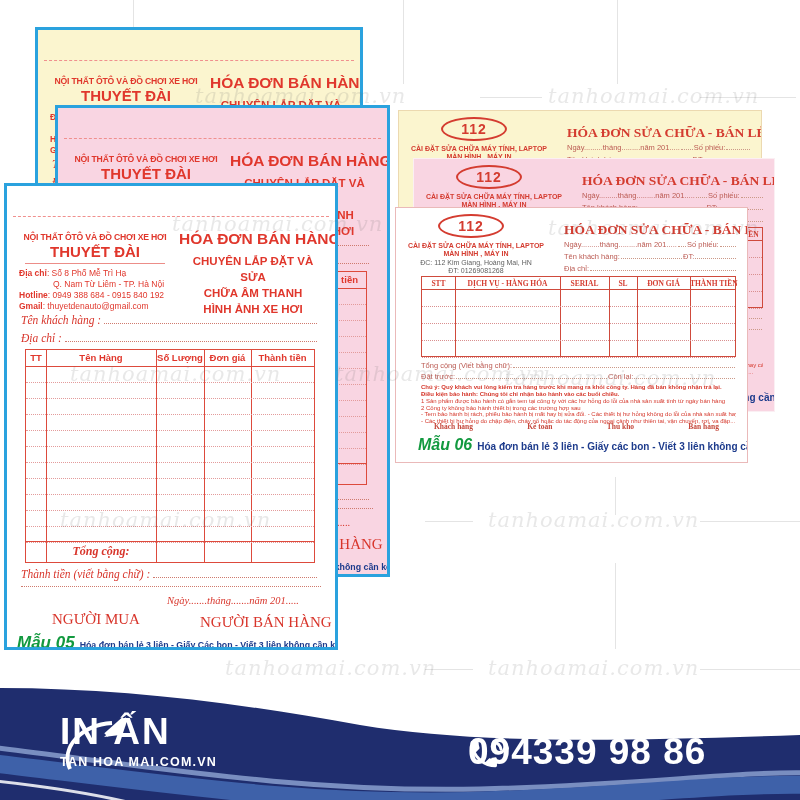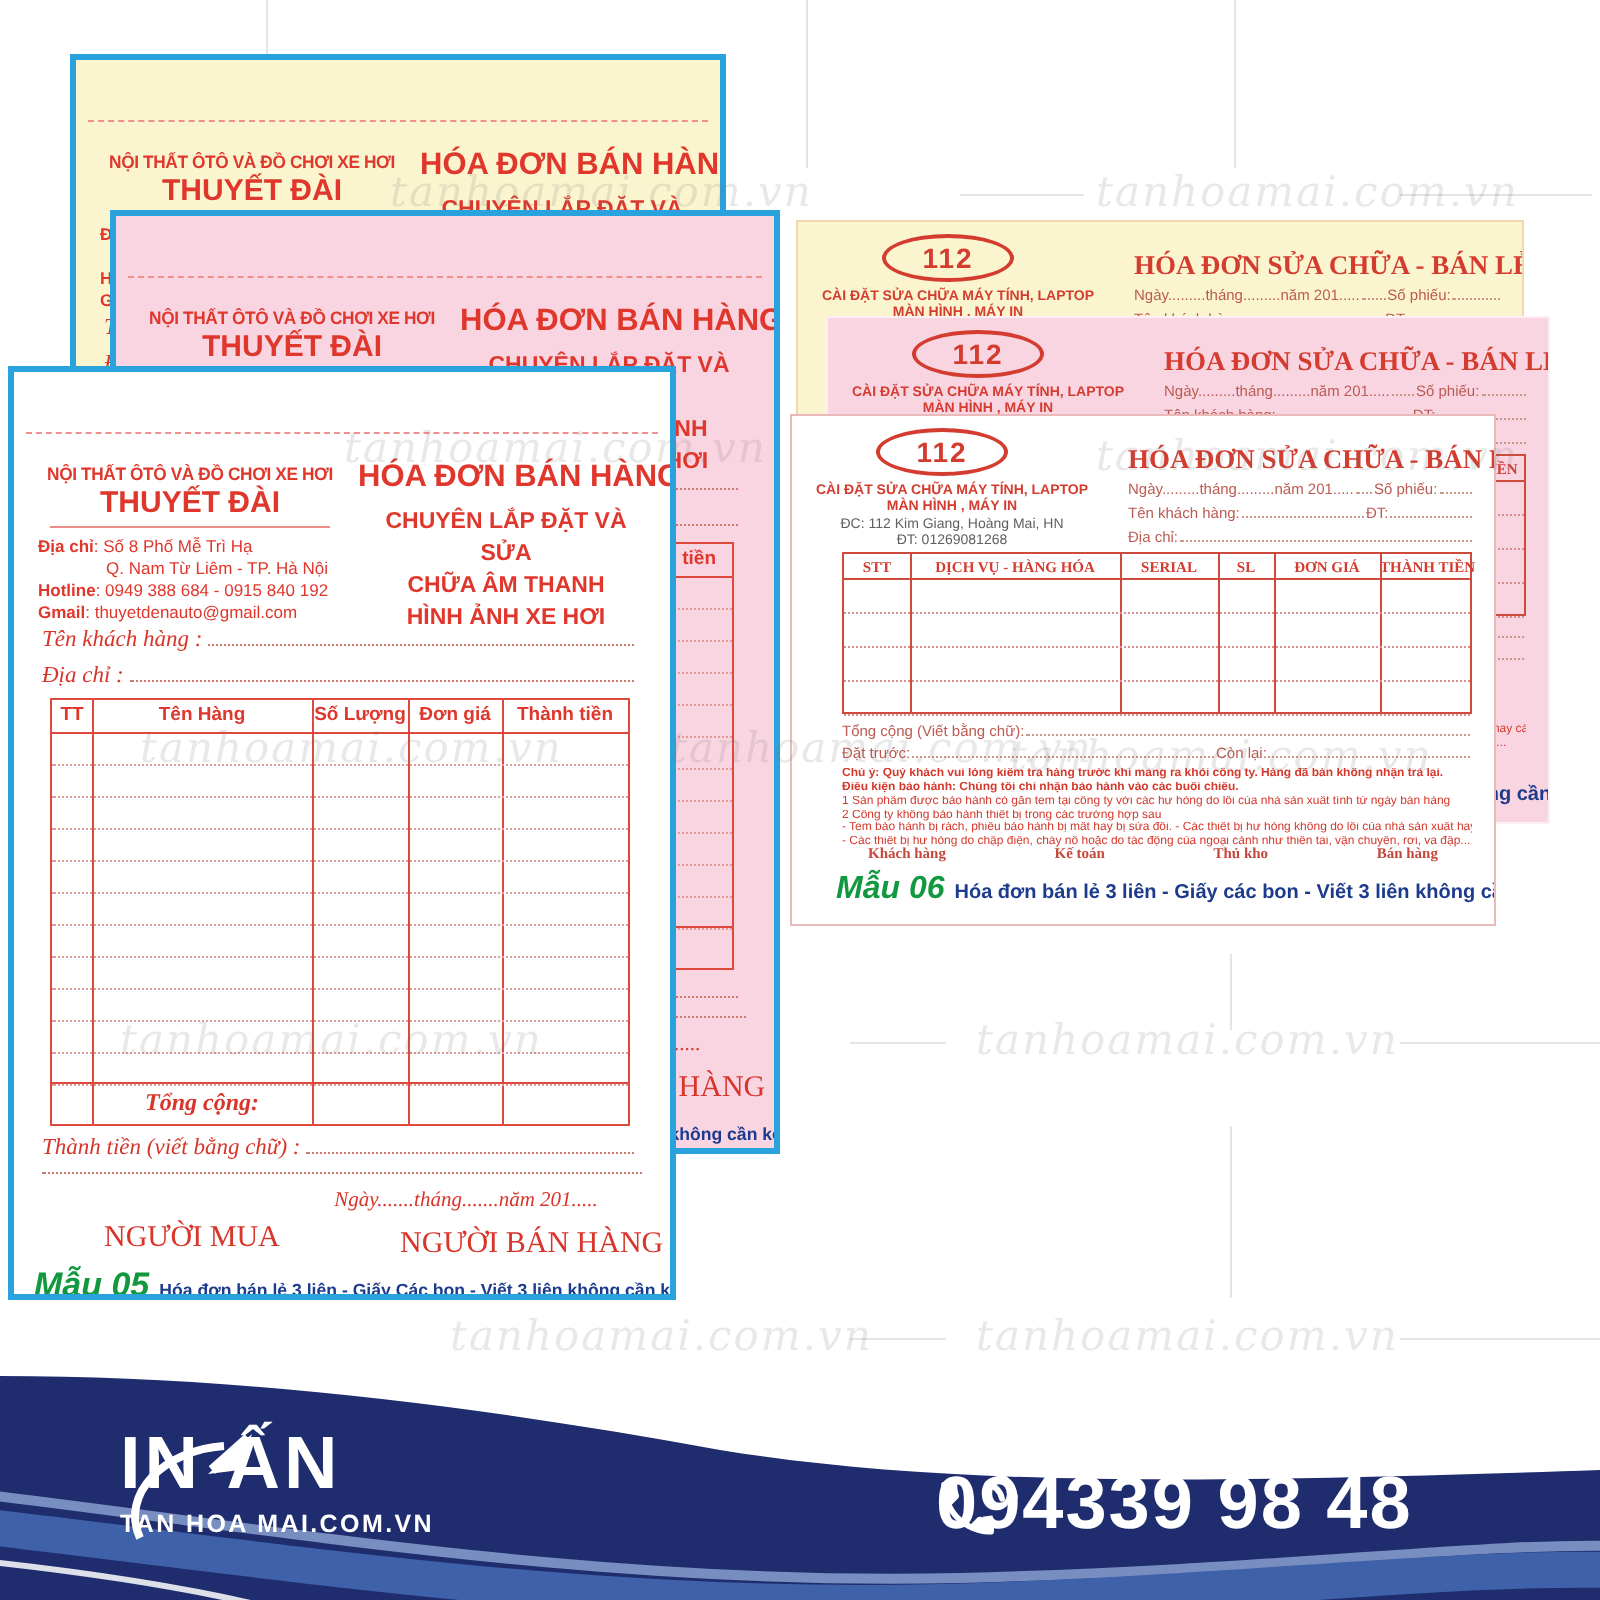--- a/index.html
+++ b/index.html
@@ -628,16 +628,16 @@
         <path d="M46,22 L64,6" stroke="#ffffff" stroke-width="5"></path>
       </svg>
       <div class="logo-sub">TAN HOA MAI.COM.VN</div>
     </div>
     <div class="phone-box">
       <svg width="44" height="44" viewBox="0 0 24 24">
         <path d="M6.62 10.79c1.44 2.83 3.76 5.14 6.59 6.59l2.2-2.2c.27-.27.67-.36 1.02-.24 1.12.37 2.33.57 3.57.57.55 0 1 .45 1 1V20c0 .55-.45 1-1 1-9.39 0-17-7.61-17-17 0-.55.45-1 1-1h3.5c.55 0 1 .45 1 1 0 1.25.2 2.45.57 3.57.11.35.03.74-.25 1.02l-2.2 2.2z" fill="#ffffff" transform="translate(-1,3) scale(0.8)"></path>
         <path d="M14,6 a5,5 0 0 1 4,4" fill="none" stroke="#ffffff" stroke-width="1.6" stroke-linecap="round"></path>
         <path d="M14.5,2.5 a8.5,8.5 0 0 1 7,7" fill="none" stroke="#ffffff" stroke-width="1.6" stroke-linecap="round"></path>
       </svg>
-      <span class="phone-num">094339 98 48</span>
+      <span class="phone-num">094339 98 86</span>
     </div>
   </div>
 </div>
 
 </body></html>

